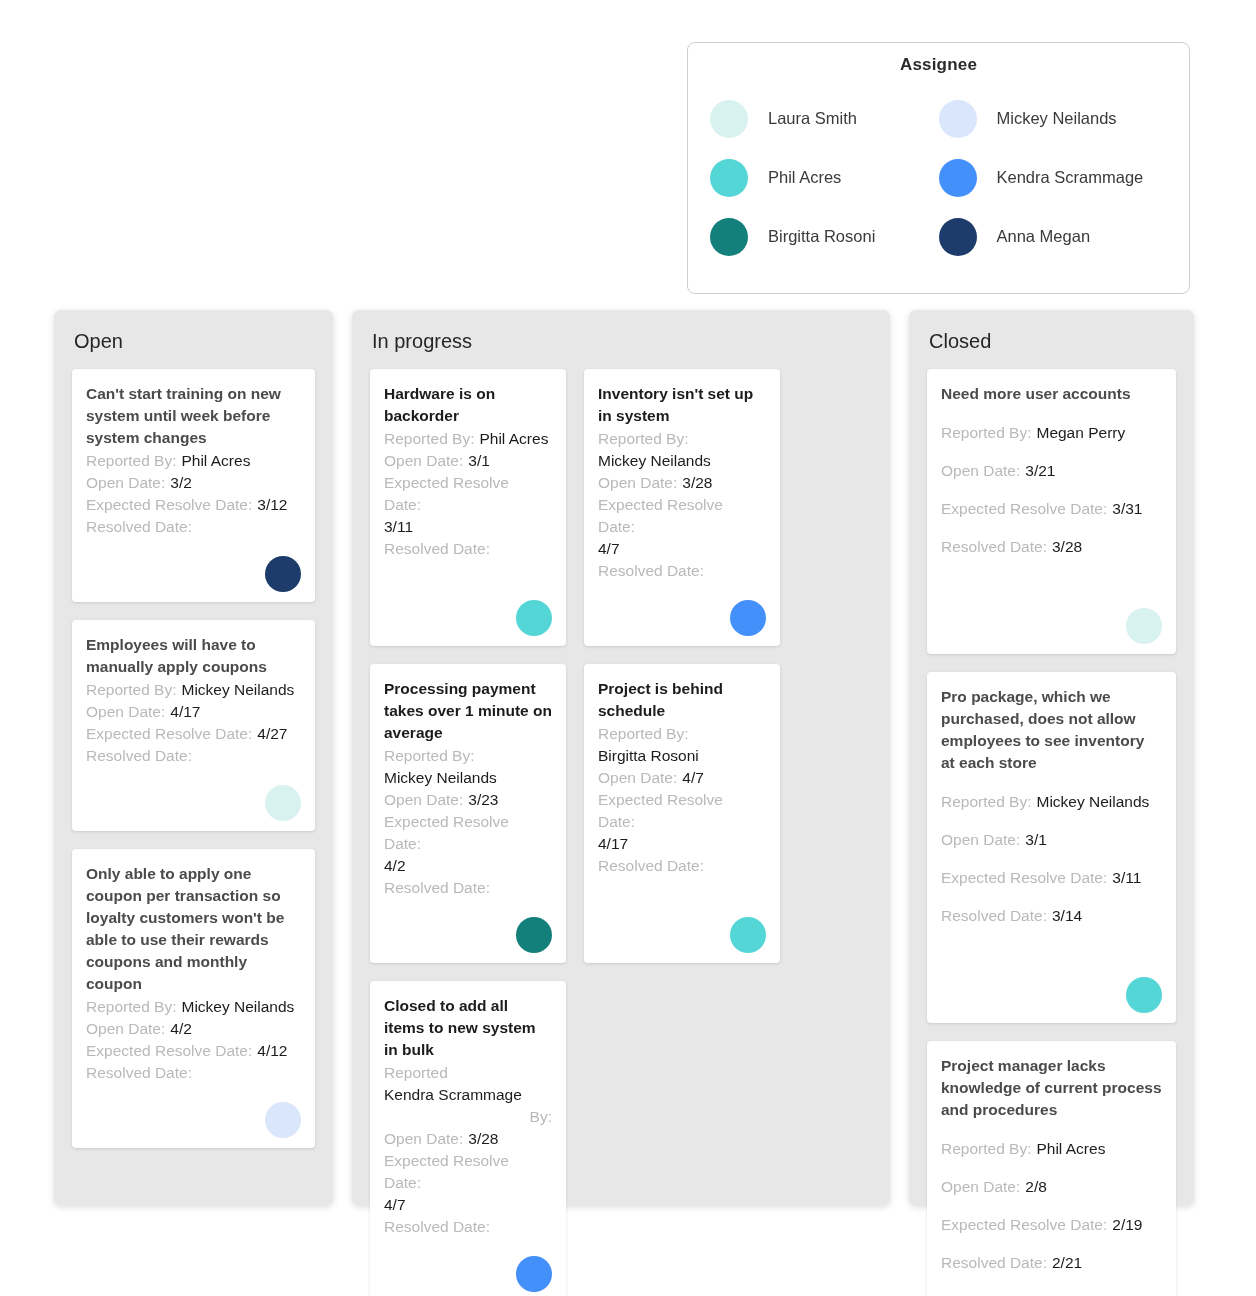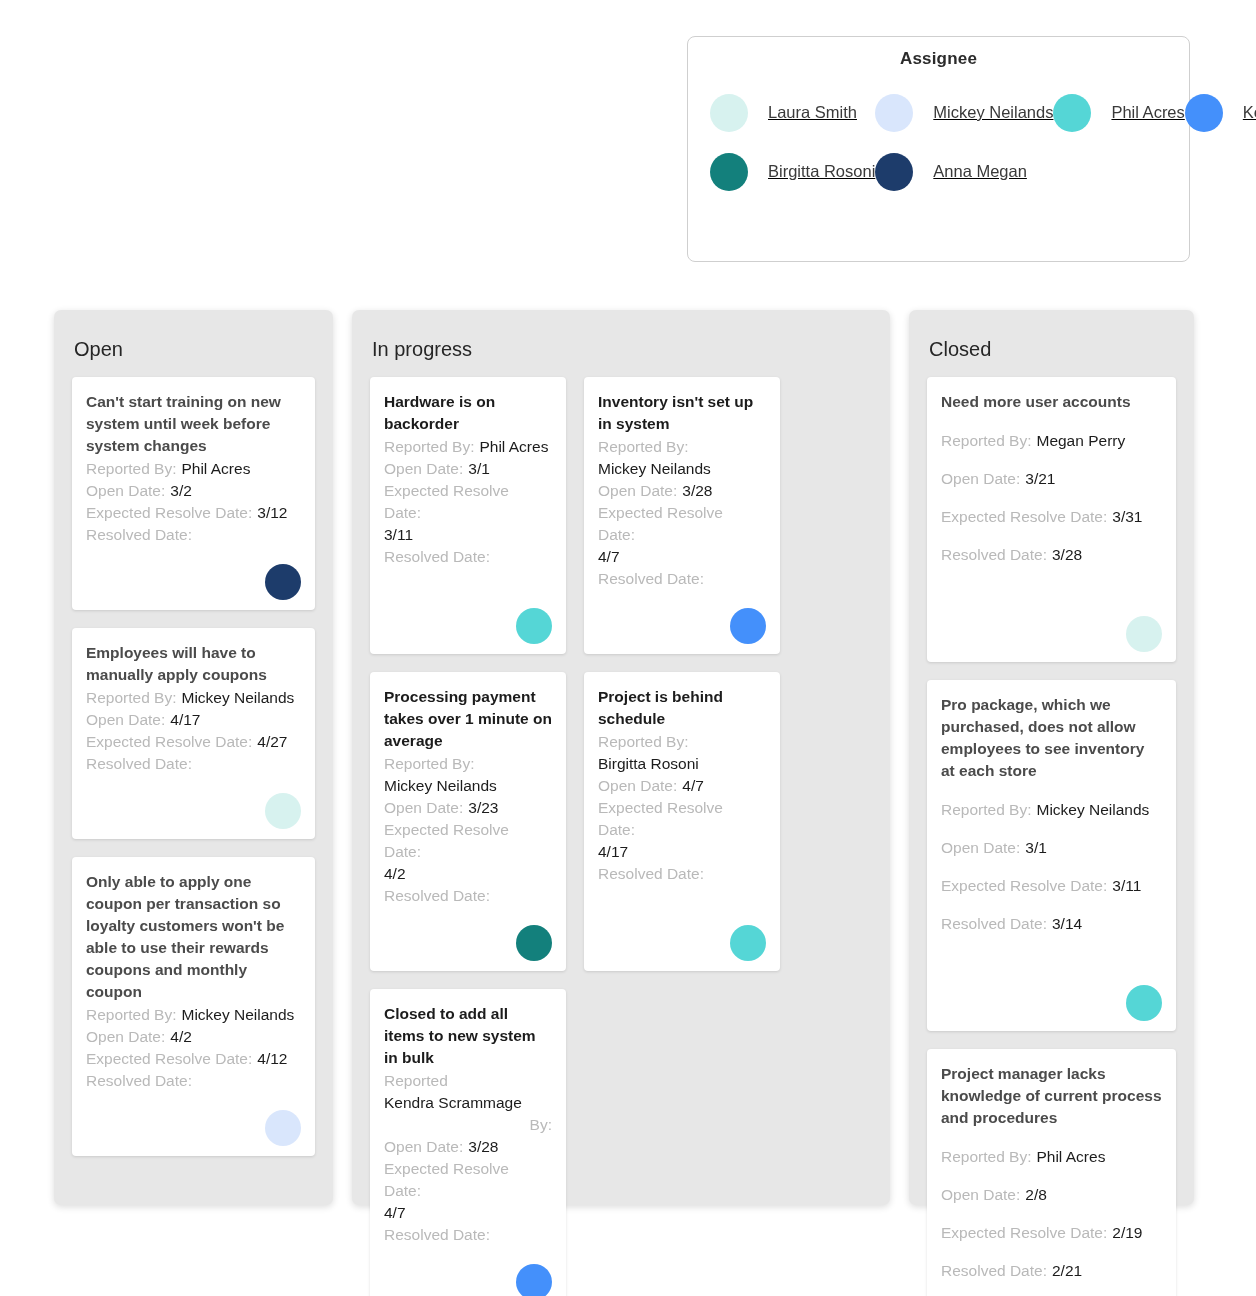--- a/index.html
+++ b/index.html
@@ -12,43 +12,42 @@
     background: #ffffff;
     font-family: "Liberation Sans", sans-serif;
     position: relative;
     overflow: hidden;
   }
 
   
   .legend {
     position: absolute;
     left: 687px;
-    top: 36px;
+    top: 42px;
     width: 503px;
-    height: 226px;
+    height: 252px;
     background: #ffffff;
     border: 1px solid #cfcfcf;
     border-radius: 8px;
     box-sizing: border-box;
   }
   .legend-title {
     text-align: center;
     font-size: 17px;
     font-weight: bold;
     color: #2b2b2b;
     margin-top: 12px;
     letter-spacing: .2px;
   }
   .legend-grid {
     margin-top: 14px;
     display: grid;
-    grid-template-columns: 1fr 1fr 1fr 1fr;
+    grid-template-columns: 1fr 1fr;
     grid-auto-rows: 59px;
     padding: 0 22px 12px 22px;
-    text-decoration: underline;
   }
   .legend-item {
     display: flex;
     align-items: center;
     gap: 20px;
   }
   .legend-swatch {
     width: 38px;
     height: 38px;
     border-radius: 50%;
@@ -68,21 +67,21 @@
     display: flex;
     gap: 19px;
     align-items: flex-start;
   }
   .column {
     background: #e7e7e7;
     border-radius: 7px;
     box-shadow: 0 2px 7px rgba(0,0,0,.14);
     height: 895px;
     box-sizing: border-box;
-    padding: 28px 18px 0 18px;
+    padding: 20px 18px 0 18px;
     display: flex;
     flex-direction: column;
   }
   .column.open      { width: 279px; }
   .column.progress  { width: 538px; }
   .column.closed    { width: 285px; }
 
   .column-title {
     font-size: 20px;
     color: #262626;

